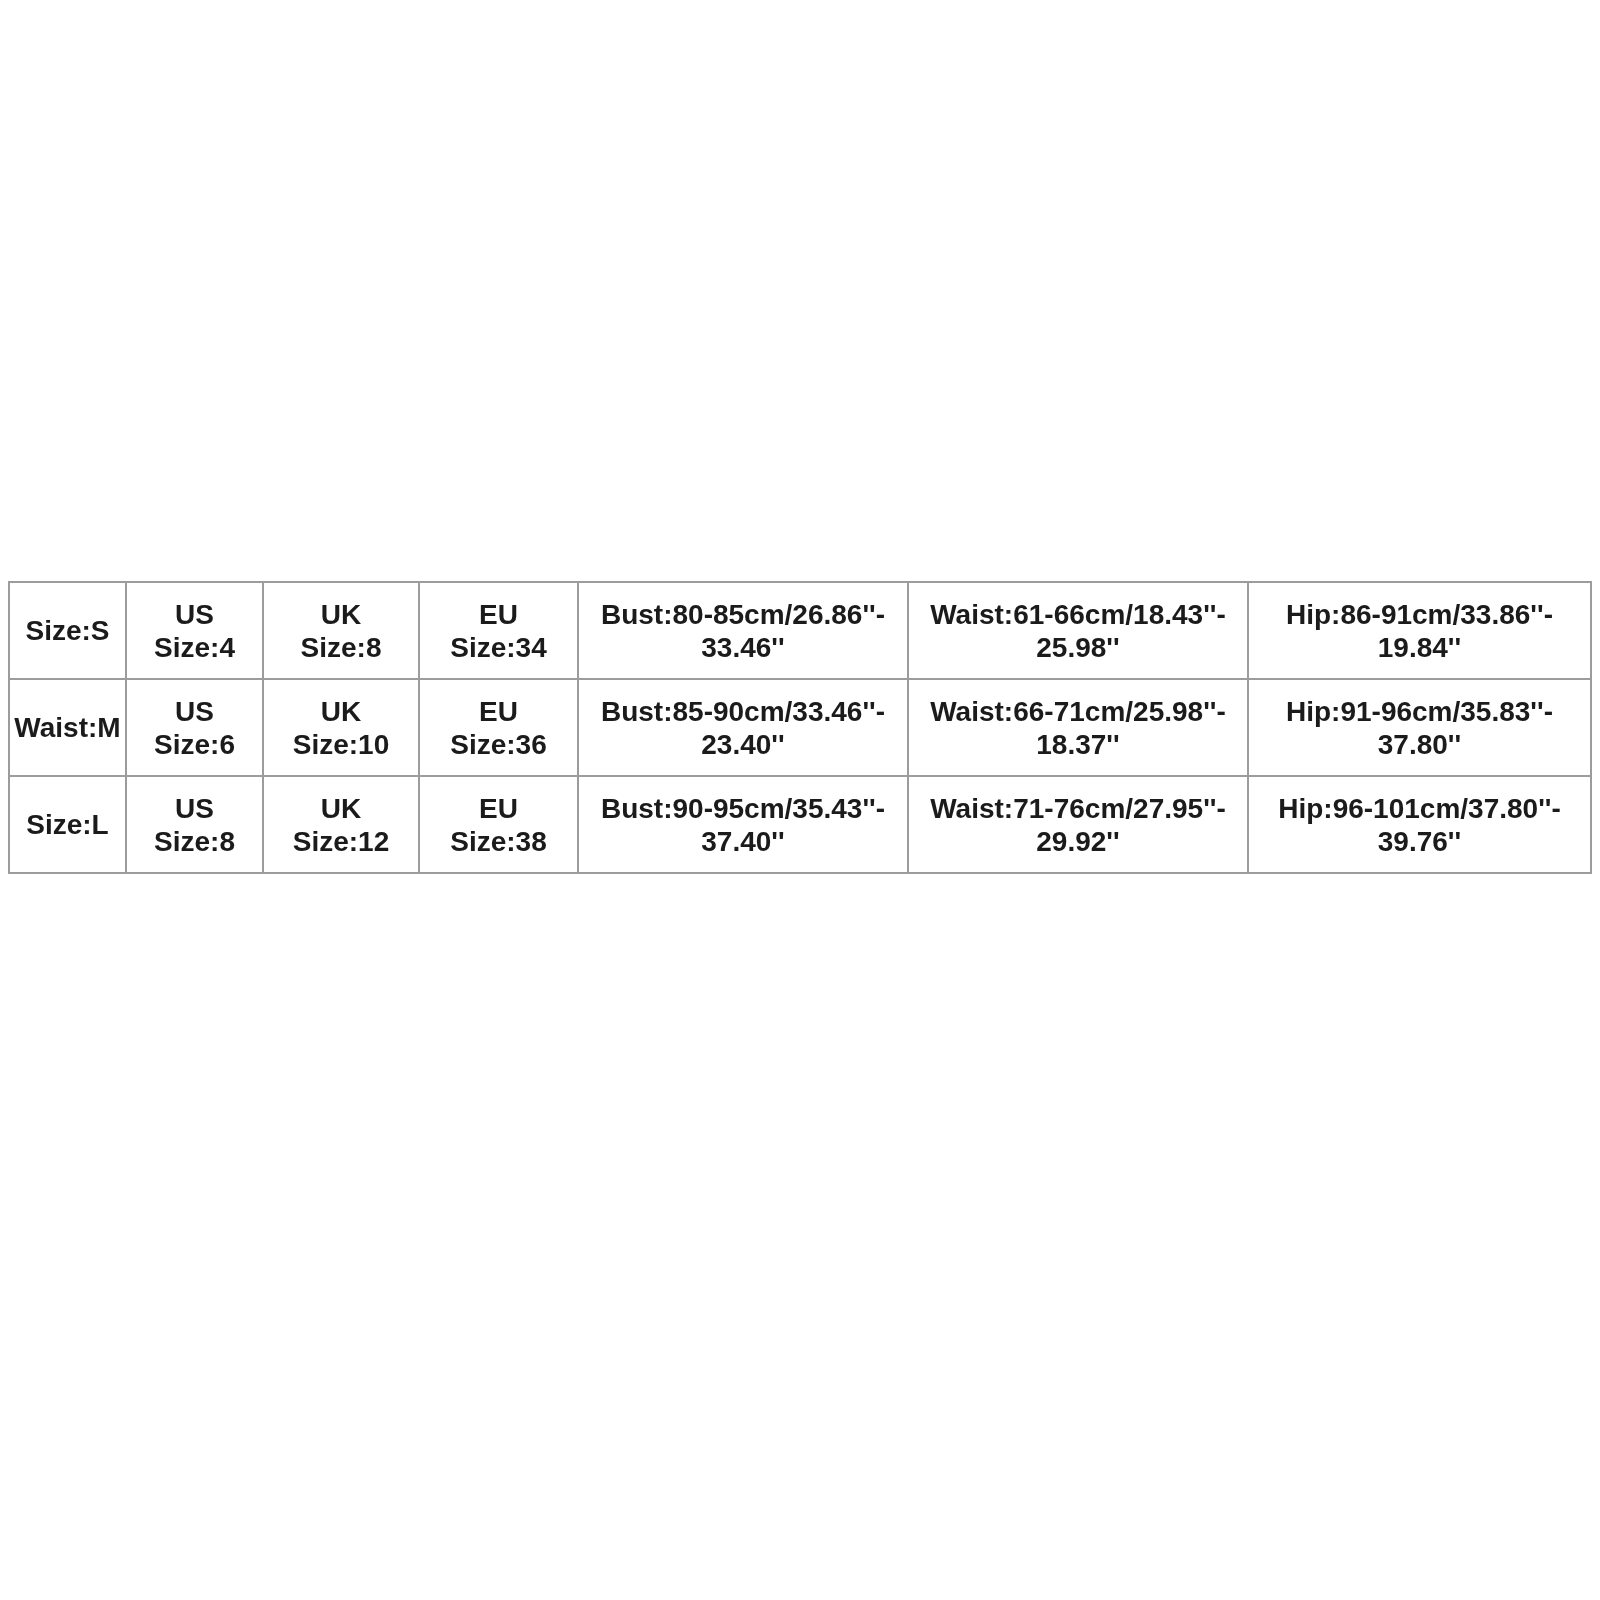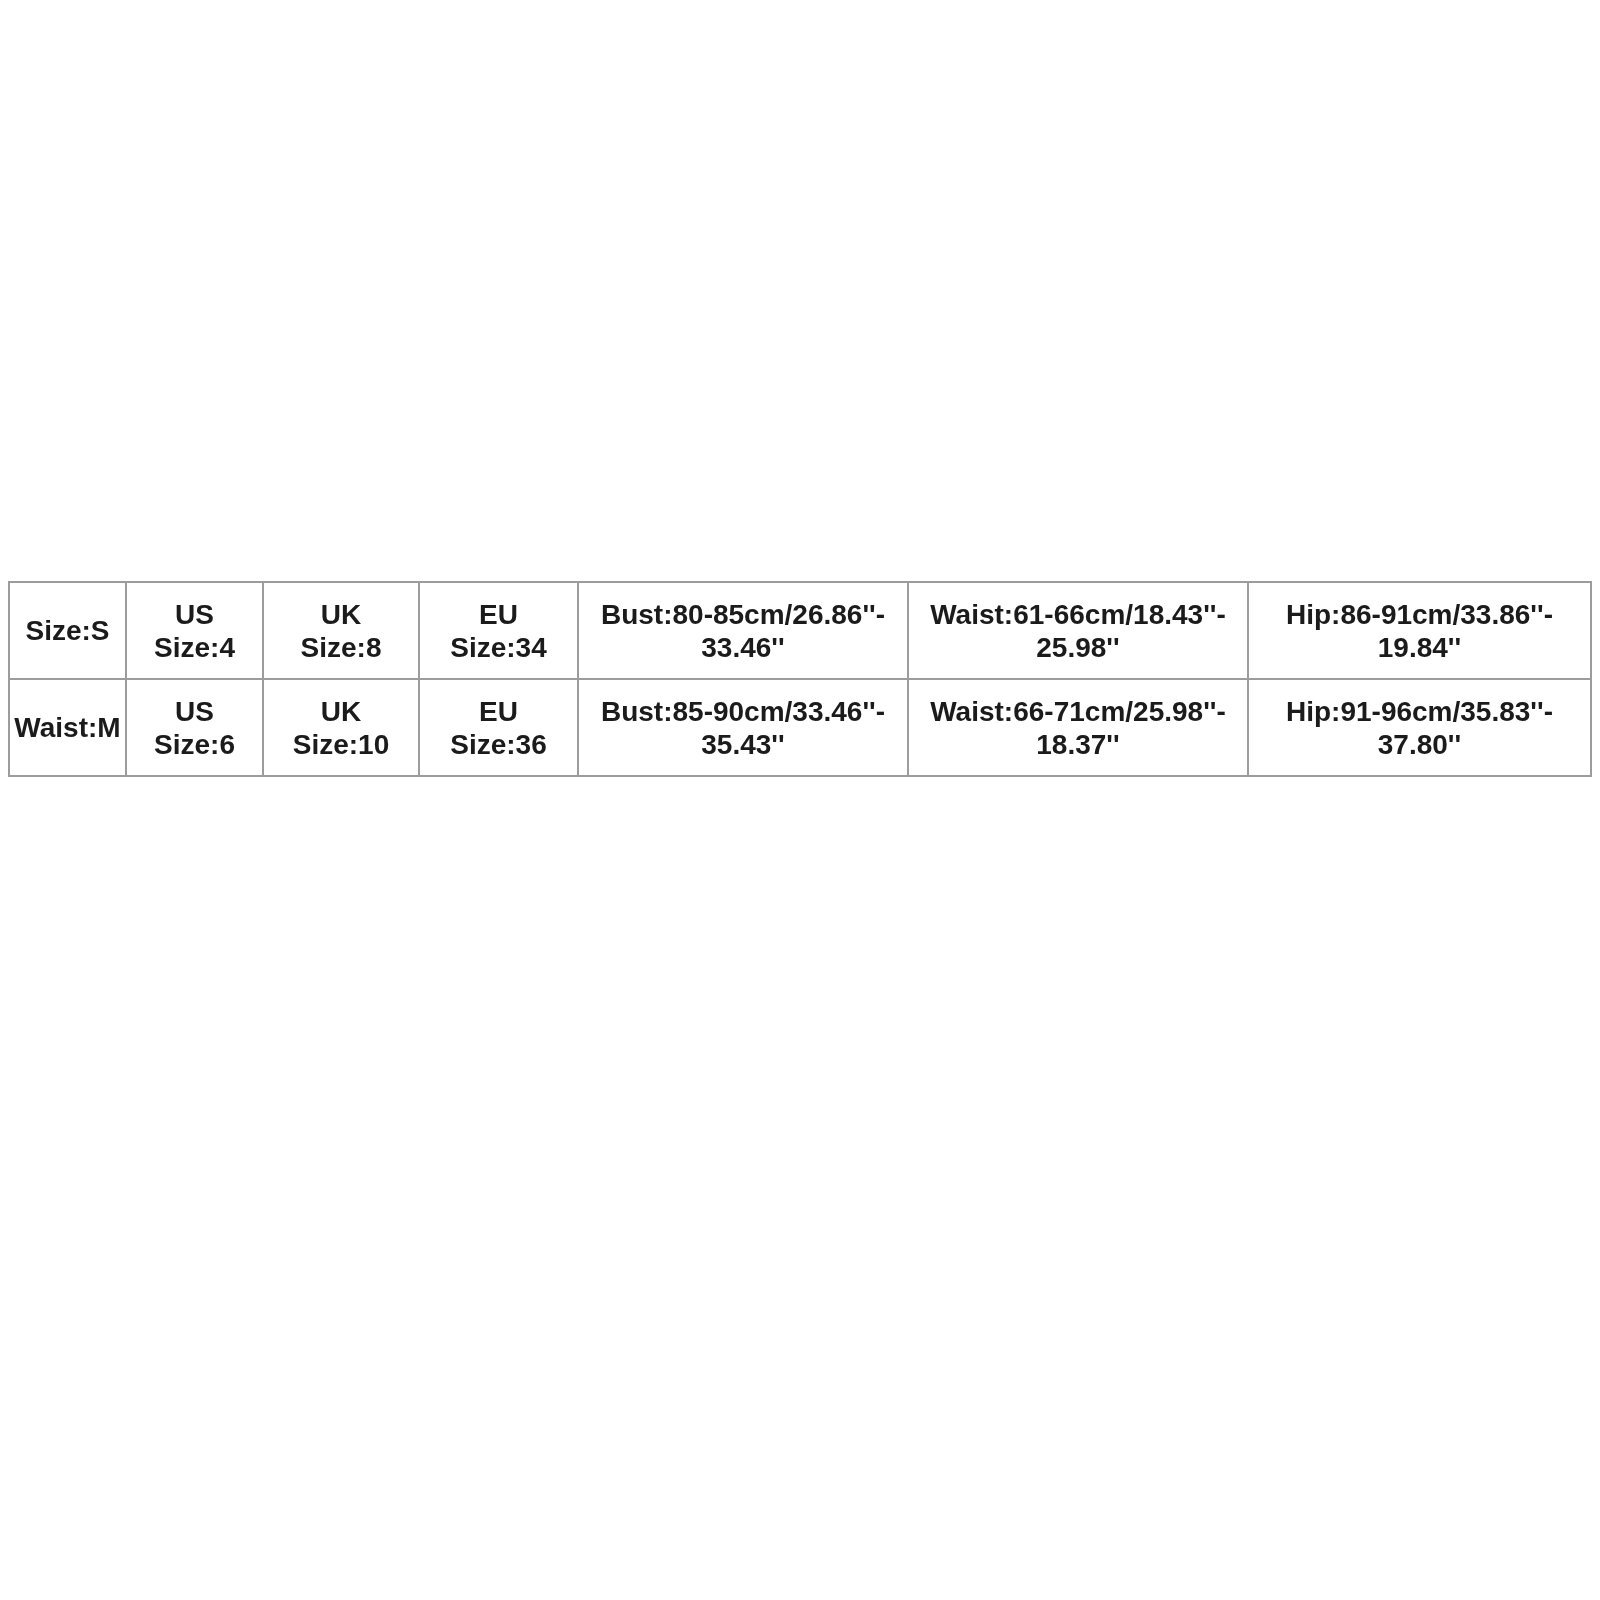--- a/index.html
+++ b/index.html
@@ -70,21 +70,36 @@
       </tr>
       <tr>
         <td>Waist:M</td>
         <td>US
 Size:6</td>
         <td>UK
 Size:10</td>
         <td>EU
 Size:36</td>
         <td>Bust:85-90cm/33.46''-
-35.43''</td>
+23.40''</td>
         <td>Waist:66-71cm/25.98''-
 18.37''</td>
         <td>Hip:91-96cm/35.83''-
 37.80''</td>
+      </tr>
+      <tr>
+        <td>Size:L</td>
+        <td>US
+Size:8</td>
+        <td>UK
+Size:12</td>
+        <td>EU
+Size:38</td>
+        <td>Bust:90-95cm/35.43''-
+37.40''</td>
+        <td>Waist:71-76cm/27.95''-
+29.92''</td>
+        <td>Hip:96-101cm/37.80''-
+39.76''</td>
       </tr>
     </tbody>
   </table>
 </div>
 
 </body></html>

